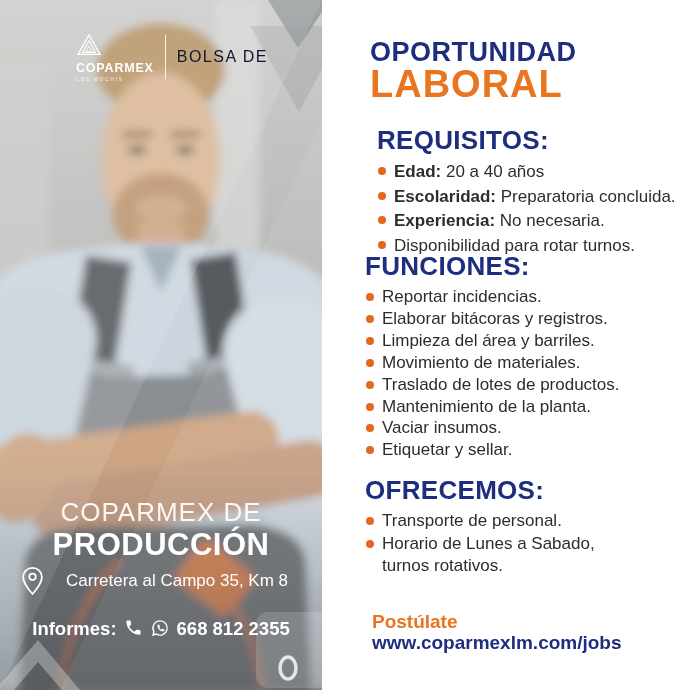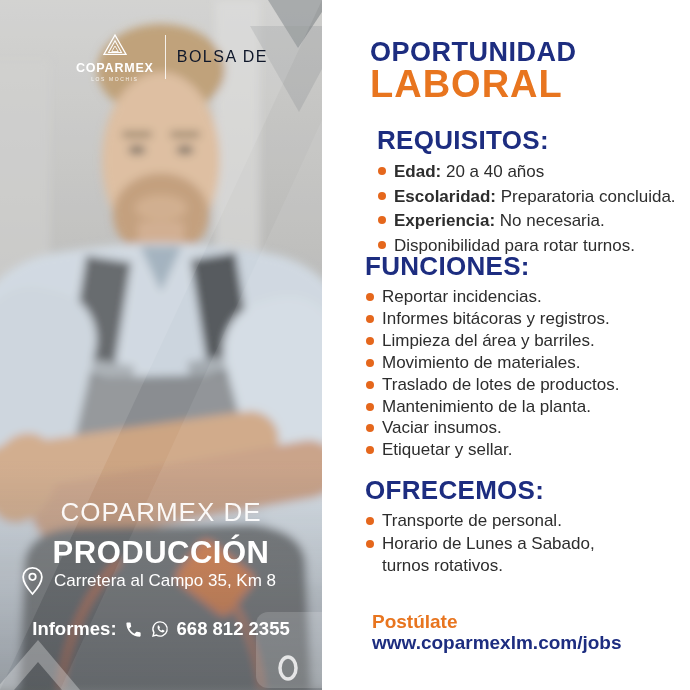--- a/index.html
+++ b/index.html
@@ -3,34 +3,34 @@
 <meta charset="utf-8">
 <style>
   html,body{margin:0;padding:0;background:#ffffff;}
   .canvas{position:relative;width:690px;height:690px;overflow:hidden;background:#ffffff;
           font-family:"Liberation Sans", sans-serif;}
   
   .photo-wrap{position:absolute;left:0;top:0;width:322px;height:690px;overflow:hidden;}
   .photo-wrap svg.photo{display:block;}
   
   .logo-row{position:absolute;left:76px;top:33px;display:flex;align-items:center;gap:11px;color:#fff;}
-  .logo-block{display:flex;flex-direction:column;align-items:center;line-height:1;}
+  .logo-block{display:flex;flex-direction:column;align-items:flex-start;line-height:1;}
   .logo-name{font-size:12.5px;font-weight:bold;letter-spacing:.8px;margin-top:3px;}
   .logo-sub{font-size:5px;letter-spacing:1.6px;opacity:.85;margin-top:2px;}
   .logo-div{width:1px;height:44px;background:rgba(255,255,255,.85);}
   .tagline{display:flex;flex-direction:row;line-height:1.05;color:#0f172a;}
   .tagline .t1{font-size:16px;font-weight:400;letter-spacing:1.5px;}
   .tagline .t2{font-size:20.5px;font-weight:bold;letter-spacing:1.5px;}
   .job-title{position:absolute;left:0;top:499px;width:322px;text-align:center;color:#fff;line-height:1;}
   .job-title .j1{font-size:26px;font-weight:400;letter-spacing:1px;color:rgba(255,255,255,.93);}
-  .job-title .j2{font-size:31px;font-weight:800;letter-spacing:.5px;margin-top:12px;}
-  .location-row{position:absolute;left:20px;top:566px;display:flex;align-items:center;gap:9px;color:#fff;}
+  .job-title .j2{font-size:31px;font-weight:800;letter-spacing:.5px;margin-top:4px;}
+  .location-row{position:absolute;left:20px;top:566px;display:flex;align-items:center;gap:21px;color:#fff;}
   .location-row .loc-text{font-size:17px;}
   .contact-row{position:absolute;left:0;top:618px;width:322px;display:flex;justify-content:center;
-               align-items:center;gap:7px;color:#fff;font-weight:bold;font-size:18.5px;}
+               gap:7px;color:#fff;font-weight:bold;font-size:18.5px;}
   
   .title{position:absolute;left:322px;top:39px;width:368px;line-height:1;margin-left:48px;}
   .title .l1{font-size:27px;font-weight:800;letter-spacing:.5px;color:#1d2d80;}
   .title .l2{font-size:38px;font-weight:800;letter-spacing:1px;color:#e8751f;margin-top:-1px;}
   .section{position:absolute;left:365px;width:308px;}
   .section h2{margin:0;font-size:26px;font-weight:800;letter-spacing:.3px;color:#1d2d80;line-height:1;}
   .section ul{list-style:none;margin:7px 0 0 0;padding:0 0 0 17px;color:#2d2d2d;font-size:17px;}
   .section li{position:relative;}
   .section li::before{content:"";position:absolute;left:-16px;top:7px;width:8px;height:8px;
                       border-radius:50%;background:#e5671c;}
@@ -162,21 +162,21 @@
       <li><span class="b">Escolaridad:</span><span> Preparatoria concluida.</span></li>
       <li><span class="b">Experiencia:</span><span> No necesaria.</span></li>
       <li><span class="b"></span><span>Disponibilidad para rotar turnos.</span></li>
     </ul>
   </div>
 
   <div class="section sec-fun">
     <h2>FUNCIONES:</h2>
     <ul>
       <li>Reportar incidencias.</li>
-      <li>Informes bitácoras y registros.</li>
+      <li>Elaborar bitácoras y registros.</li>
       <li>Limpieza del área y barriles.</li>
       <li>Movimiento de materiales.</li>
       <li>Traslado de lotes de productos.</li>
       <li>Mantenimiento de la planta.</li>
       <li>Vaciar insumos.</li>
       <li>Etiquetar y sellar.</li>
     </ul>
   </div>
 
   <div class="section sec-ofr">

